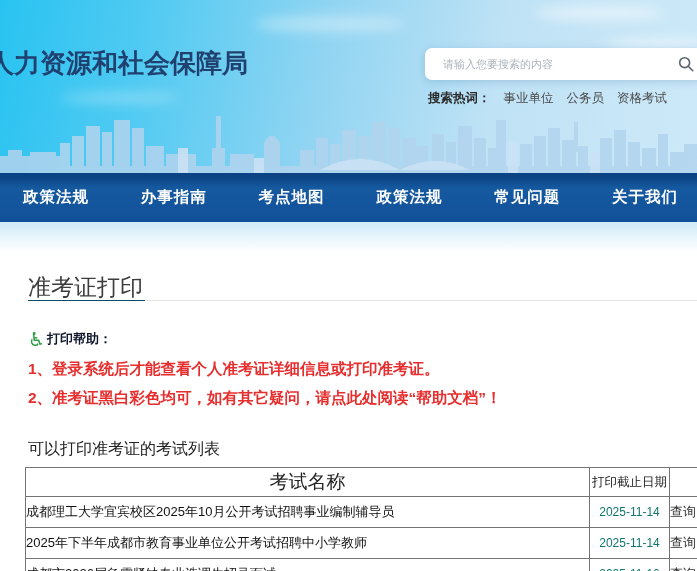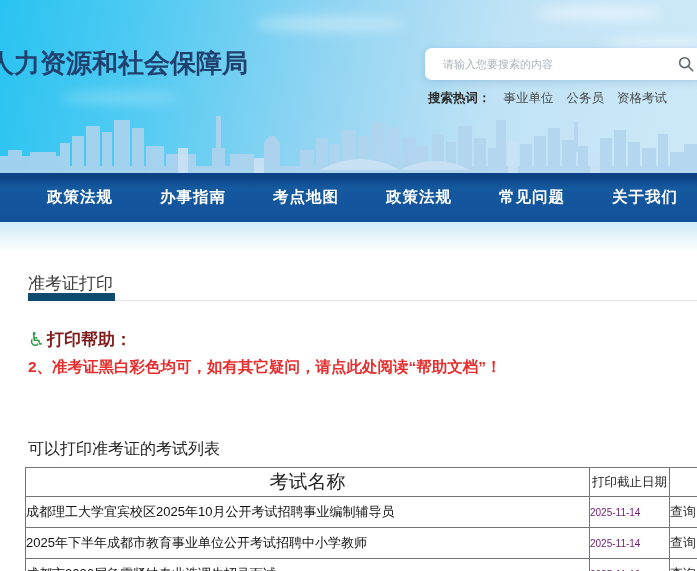--- a/index.html
+++ b/index.html
@@ -28,49 +28,49 @@
   .search-icon{position:absolute;left:252px;top:7px;width:18px;height:18px;cursor:pointer;}
 
   .hot-words{position:absolute;left:428px;top:90px;font-size:12.5px;white-space:nowrap;}
   .hot-words .hw-label{font-weight:bold;color:#2b2b2b;}
   .hot-words .hw-item{color:#4a4a4a;margin-left:13px;cursor:pointer;}
   .hot-words .hw-item:first-of-type{margin-left:6px;}
 
   
   .nav{position:absolute;left:0;top:173px;width:697px;height:49px;box-sizing:border-box;
     background:linear-gradient(180deg,#0c4384 0%,#0c4384 8%,#15599f 30%,#12519a 100%);
-    display:flex;justify-content:space-between;align-items:center;padding:0 19px 0 47px;}
+    display:flex;justify-content:space-between;align-items:center;padding:0 19px 0 23px;}
   .nav-item{color:#ffffff;font-size:15.5px;font-weight:bold;letter-spacing:1px;cursor:pointer;}
 
   .strip{position:absolute;left:0;top:222px;width:697px;height:30px;
     background:linear-gradient(180deg,#cfeaf8 0%,#e9f6fc 55%,#ffffff 100%);}
 
   
   .section-header{position:absolute;left:28px;top:272px;width:669px;height:29px;
     border-bottom:1px solid #e4e4e4;box-sizing:border-box;}
-  .section-title{display:inline-block;height:29px;box-sizing:border-box;border-bottom:8px solid #0c4a6e;
-    font-size:17px;color:#3c3c3c;padding-right:2px;}
+  .section-title{display:inline-block;height:29px;box-sizing:border-box;border-bottom:1px solid #0c4a6e;
+    font-size:23px;color:#3c3c3c;padding-right:2px;}
 
   
   .help{position:absolute;left:28px;top:327px;width:650px;}
   .help-title-row{display:flex;align-items:center;height:24px;}
   .help-icon{font-size:19px;color:#2f9e44;line-height:1;margin-right:2px;}
-  .help-title{font-size:17px;font-weight:bold;color:#7f1d1d;}
+  .help-title{font-size:13px;font-weight:bold;color:#0f172a;}
   .help-line{font-size:15.5px;font-weight:bold;color:#e62e2e;line-height:27px;margin-top:2px;white-space:nowrap;}
   .help-line.first{margin-top:4px;}
 
   
   .list-title{position:absolute;left:28px;top:439px;font-size:16px;color:#222;}
   table.exam-table{position:absolute;left:25px;top:467px;width:702px;border-collapse:collapse;table-layout:fixed;}
   table.exam-table th,table.exam-table td{border:1px solid #757575;padding:0;overflow:hidden;white-space:nowrap;}
   th.col-exam{width:563px;height:28px;font-size:19px;font-weight:500;color:#222;text-align:center;}
   th.col-deadline{width:79px;font-size:12.5px;font-weight:500;color:#222;text-align:center;}
   th.col-action{width:60px;}
   td.cell-name{height:30px;font-size:13px;font-weight:500;color:#111;padding-left:4px;cursor:pointer;}
-  td.cell-deadline{font-size:10px;color:#701a75;text-align:left;}
+  td.cell-deadline{font-size:12px;color:#0f766e;text-align:center;}
   td.cell-action{font-size:13px;color:#333;padding-left:5px;cursor:pointer;}
 </style>
 </head>
 <body>
 
 <div id="screen">
 
   <div class="banner">
     <div class="cloud c1"></div>
     <div class="cloud c2"></div>
@@ -163,20 +163,21 @@
 
   <div class="section-header">
     <span class="section-title">准考证打印</span>
   </div>
 
   <div class="help">
     <div class="help-title-row">
       <span class="help-icon">♿</span>
       <span class="help-title">打印帮助：</span>
     </div>
+    <div class="help-line first">1、登录系统后才能查看个人准考证详细信息或打印准考证。</div>
     <div class="help-line">2、准考证黑白彩色均可，如有其它疑问，请点此处阅读“帮助文档”！</div>
   </div>
 
   <div class="list-title">可以打印准考证的考试列表</div>
 
   <table class="exam-table">
     <thead>
       <tr>
         <th class="col-exam">考试名称</th>
         <th class="col-deadline">打印截止日期</th>

